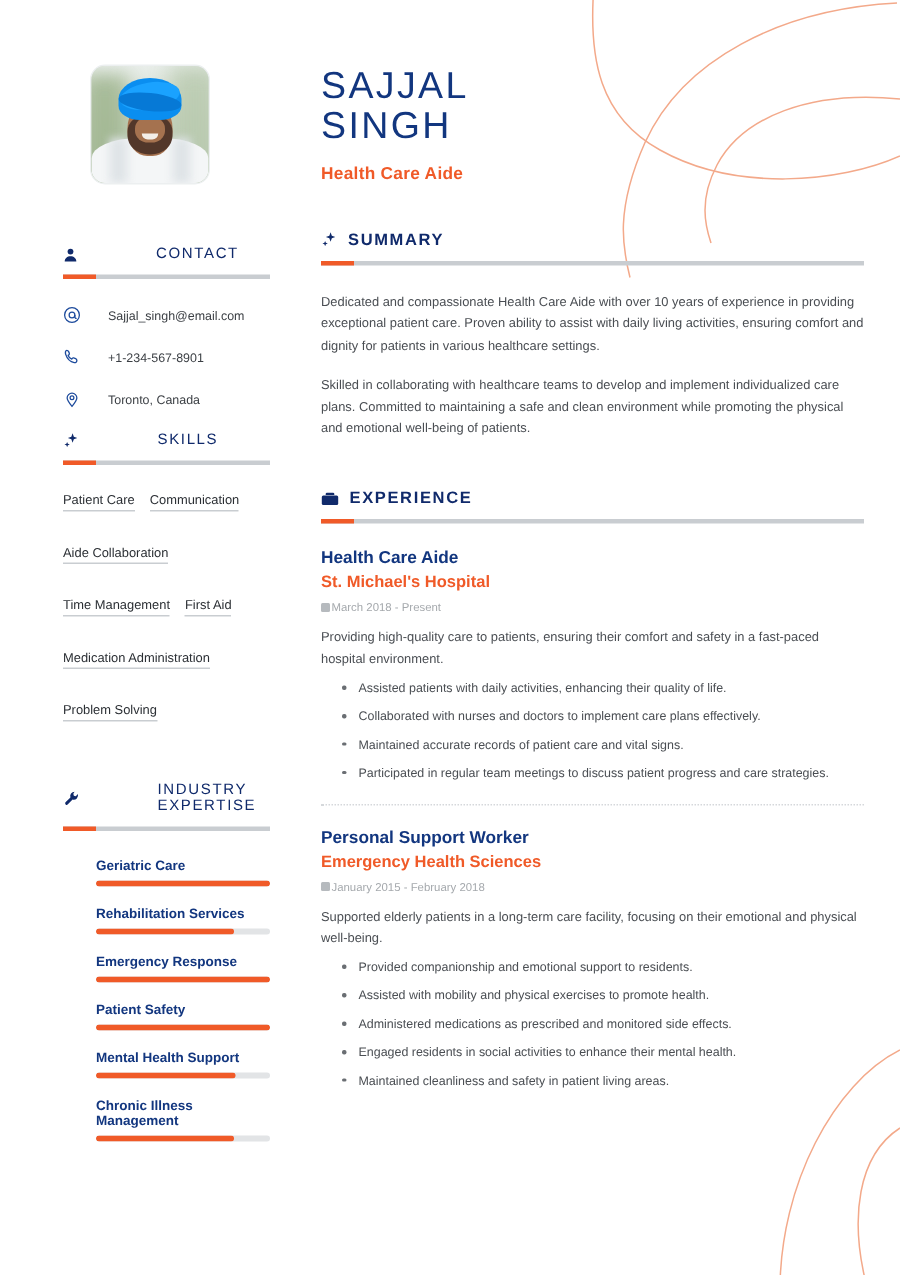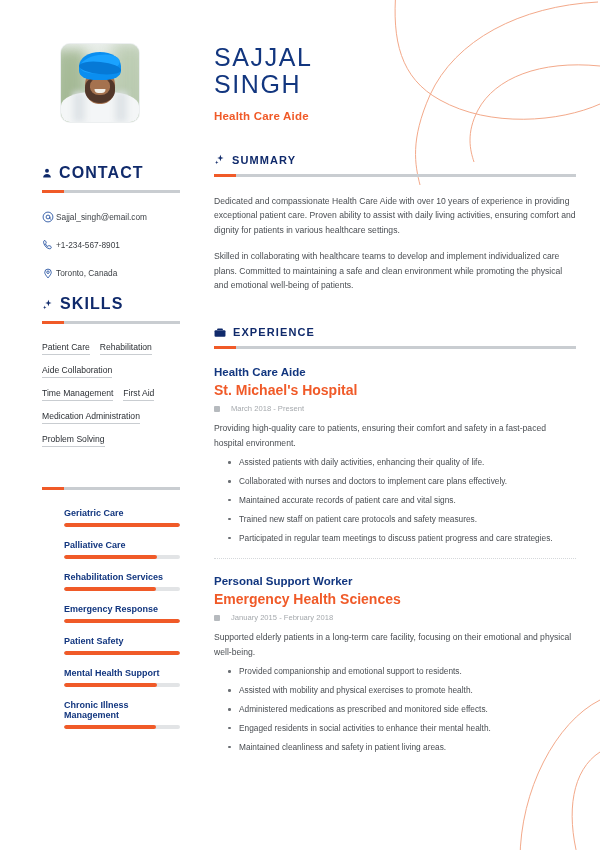--- a/index.html
+++ b/index.html
@@ -95,55 +95,56 @@
   .sec { padding: 0 0 0 0; }
   .sec-head {
     display: flex;
     align-items: center;
     gap: 7px;
     padding-left: 42px;
     margin-bottom: 8px;
   }
   .sec-head .ico { display:flex; align-items:center; color:#102a6b; }
   .sec-title {
-    font-size: 16px;
-    font-weight: bold;
+    font-size: 10px;
+    font-weight: normal;
     letter-spacing: 1.1px;
     color: #102a6b;
+    margin-left: 45px;
   }
   .sec-rule {
     margin-left: 42px;
     margin-right: 20px;
     height: 3px;
     background: #c9cdd1;
     position: relative;
     margin-bottom: 18px;
   }
   .sec-rule::before {
     content:"";
     position:absolute; left:0; top:0;
     width: 22px; height: 3px; background: #f05a28;
   }
 
   .contact-list { padding-left: 42px; padding-right: 14px; }
   .contact-row {
     display: flex;
     align-items: center;
-    gap: 2px;
+    gap: 18px;
     margin-bottom: 16px;
   }
   .contact-row .ico { color:#1c4a9c; display:flex; align-items:center; flex:0 0 auto;}
   .contact-row .txt { font-size: 8.3px; color: #3b3f44; }
 
   .skills-wrap {
     padding-left: 42px;
     padding-right: 14px;
     display: flex;
     flex-wrap: wrap;
-    gap: 4px 10px;
+    gap: 16px 10px;
     margin-bottom: 34px;
   }
   .skill {
     font-size: 8.6px;
     color: #2b2f34;
     border-bottom: 1.2px solid #c9cdd1;
     padding-bottom: 2px;
     margin-bottom: 6px;
     white-space: nowrap;
   }
@@ -220,27 +221,27 @@
   .spacer-sm { height: 22px; }
 
   .job { margin-bottom: 4px; }
   .job-role {
     font-size: 11.5px;
     font-weight: bold;
     color: #12367f;
     margin-bottom: 4px;
   }
   .job-company {
-    font-size: 14px;
+    font-size: 11px;
     font-weight: bold;
     color: #f05a28;
     margin-bottom: 6px;
   }
   .job-date {
-    display:flex; align-items:center; gap:11px;
+    display:flex; align-items:center; gap:1px;
     font-size: 7.6px; color: #a5a9ad; margin-bottom: 8px;
   }
   .job-date .cal {
     width:6px;height:6px;background:#b6babe;border-radius:1px;display:inline-block;
   }
   .job-desc {
     font-size: 8.6px;
     line-height: 1.68;
     color: #4a4e53;
     margin-bottom: 6px;
@@ -356,43 +357,45 @@
             <svg width="11" height="11" viewBox="0 0 16 16" fill="#102a6b">
               <path d="M9.3 1.2 10.5 4.6 13.9 5.8 10.5 7 9.3 10.4 8.1 7 4.7 5.8 8.1 4.6z"></path>
               <path d="M4 9.6 4.7 11.5 6.6 12.2 4.7 12.9 4 14.8 3.3 12.9 1.4 12.2 3.3 11.5z"></path>
             </svg>
           </span>
           <span class="sec-title">SKILLS</span>
         </div>
         <div class="sec-rule"></div>
         <div class="skills-wrap">
           <span class="skill">Patient Care</span>
-          <span class="skill">Rehabilitation</span>
+          <span class="skill">Communication</span>
           <span class="skill">Aide Collaboration</span>
           <span class="skill">Time Management</span>
           <span class="skill">First Aid</span>
           <span class="skill">Medication Administration</span>
           <span class="skill">Problem Solving</span>
         </div>
       </div>
 
       <div class="sec">
+        <div class="sec-head">
+          <span class="ico">
+            <svg width="11" height="11" viewBox="0 0 16 16" fill="#102a6b">
+              <path d="M11.2 1.2a4.2 4.2 0 0 0-4 5.5L2.4 11.5a1.5 1.5 0 0 0 2.1 2.1l4.8-4.8a4.2 4.2 0 0 0 5.1-5.3l-2 2-1.9-.5-.5-1.9z"></path>
+            </svg>
+          </span>
+          <span class="sec-title">INDUSTRY EXPERTISE</span>
+        </div>
         <div class="sec-rule"></div>
 
         <div class="exp-wrap">
           <div class="exp-item">
             <div class="exp-label">Geriatric Care</div>
             <div class="exp-bar">
                 <i style="width: 100%;"></i>
-              </div>
-          </div>
-          <div class="exp-item">
-            <div class="exp-label">Palliative Care</div>
-            <div class="exp-bar">
-                <i style="width: 80%;"></i>
               </div>
           </div>
           <div class="exp-item">
             <div class="exp-label">Rehabilitation Services</div>
             <div class="exp-bar">
                 <i style="width: 79%;"></i>
               </div>
           </div>
           <div class="exp-item">
             <div class="exp-label">Emergency Response</div>
@@ -464,21 +467,20 @@
           <div class="job-company">St. Michael's Hospital</div>
           <div class="job-date">
             <span class="cal"></span>
             <span>March 2018 - Present</span>
           </div>
           <div class="job-desc">Providing high-quality care to patients, ensuring their comfort and safety in a fast-paced hospital environment.</div>
           <ul class="bullets">
             <li>Assisted patients with daily activities, enhancing their quality of life.</li>
             <li>Collaborated with nurses and doctors to implement care plans effectively.</li>
             <li>Maintained accurate records of patient care and vital signs.</li>
-            <li>Trained new staff on patient care protocols and safety measures.</li>
             <li>Participated in regular team meetings to discuss patient progress and care strategies.</li>
           </ul>
         </div>
 
         <div class="job-divider"></div>
 
         <div class="job">
           <div class="job-role">Personal Support Worker</div>
           <div class="job-company">Emergency Health Sciences</div>
           <div class="job-date">

